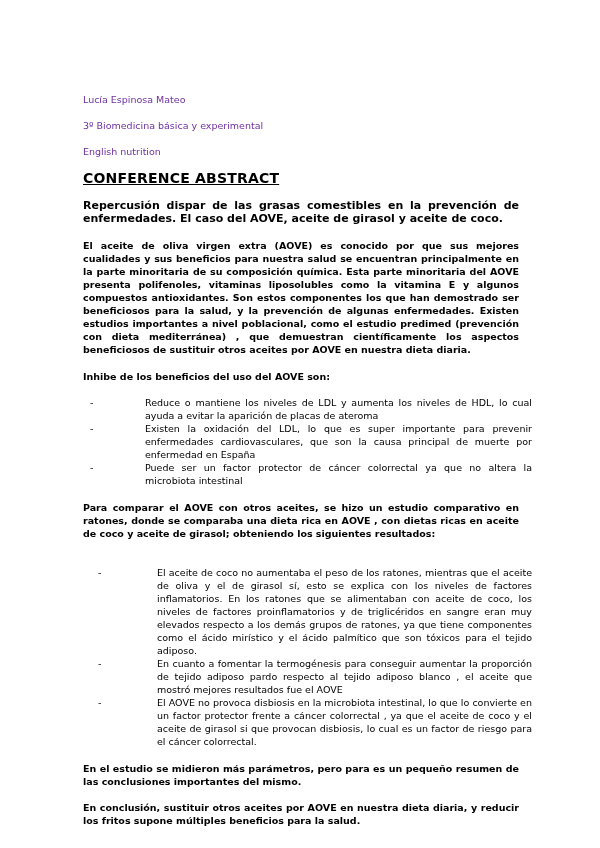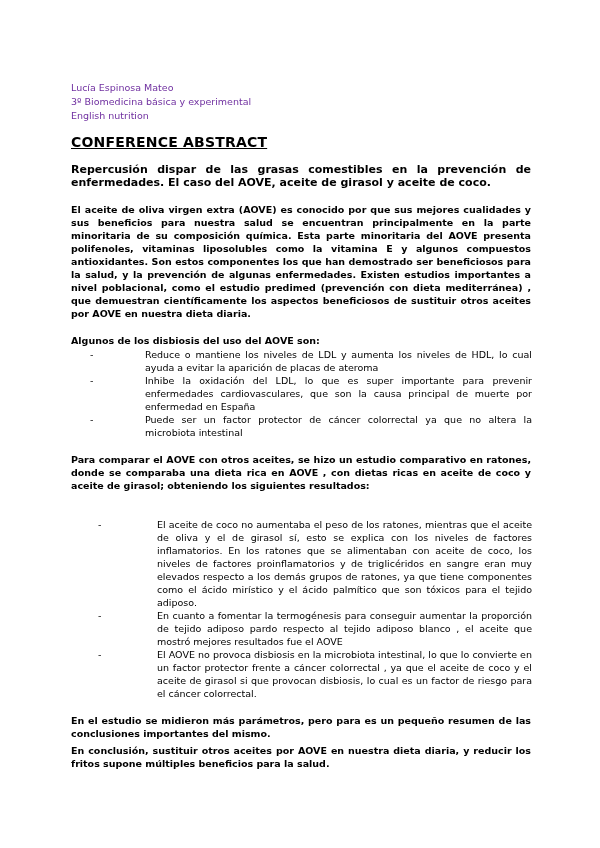--- a/index.html
+++ b/index.html
@@ -11,21 +11,21 @@
     font-family: "DejaVu Sans", "Liberation Sans", sans-serif;
     color: #000000;
   }
   .page {
     width: 600px;
     height: 848px;
     padding: 80px 68px 40px 70px;
     background: #ffffff;
     overflow: hidden;
   }
-  p { margin: 1px; }
+  p { margin: 13px; }
   .meta {
     color: #7030A0;
     font-size: 9.5px;
     line-height: 13px;
   }
   .abstract-label {
     margin-top: 14px;
     font-size: 14px;
     font-weight: bold;
     text-decoration: underline;
@@ -82,30 +82,30 @@
     <p>3º Biomedicina básica y experimental</p>
     <p>English nutrition</p>
   </div>
 
   <p class="abstract-label">CONFERENCE ABSTRACT</p>
 
   <p class="doc-title">Repercusión dispar de las grasas comestibles en la prevención de enfermedades. El caso del AOVE, aceite de girasol y aceite de coco.</p>
 
   <p class="body-par">El aceite de oliva virgen extra (AOVE) es conocido por que sus mejores cualidades y sus beneficios para nuestra salud se encuentran principalmente en la parte minoritaria de su composición química. Esta parte minoritaria del AOVE presenta polifenoles, vitaminas liposolubles como la vitamina E y algunos compuestos antioxidantes. Son estos componentes los que han demostrado ser beneficiosos para la salud, y la prevención de algunas enfermedades. Existen estudios importantes a nivel poblacional, como el estudio predimed (prevención con dieta mediterránea) , que demuestran científicamente los aspectos beneficiosos de sustituir otros aceites por AOVE en nuestra dieta diaria.</p>
 
-  <p class="body-par plain">Algunos de los disbiosis del uso del AOVE son:</p>
+  <p class="body-par plain">Inhibe de los beneficios del uso del AOVE son:</p>
 
   <ul class="dash-list level1">
     <li>
       <span class="dash">-</span>
       <span class="li-text">Reduce o mantiene los niveles de LDL y aumenta los niveles de HDL, lo cual ayuda a evitar la aparición de placas de ateroma</span>
     </li>
     <li>
       <span class="dash">-</span>
-      <span class="li-text">Inhibe la oxidación del LDL, lo que es super importante para prevenir enfermedades cardiovasculares, que son la causa principal de muerte por enfermedad en España</span>
+      <span class="li-text">Existen la oxidación del LDL, lo que es super importante para prevenir enfermedades cardiovasculares, que son la causa principal de muerte por enfermedad en España</span>
     </li>
     <li>
       <span class="dash">-</span>
       <span class="li-text">Puede ser un factor protector de cáncer colorrectal ya que no altera la microbiota intestinal</span>
     </li>
   </ul>
 
   <p class="body-par">Para comparar el AOVE con otros aceites, se hizo un estudio comparativo en ratones, donde se comparaba una dieta rica en AOVE , con dietas ricas en aceite de coco y aceite de girasol; obteniendo los siguientes resultados:</p>
 
   <ul class="dash-list level2">

